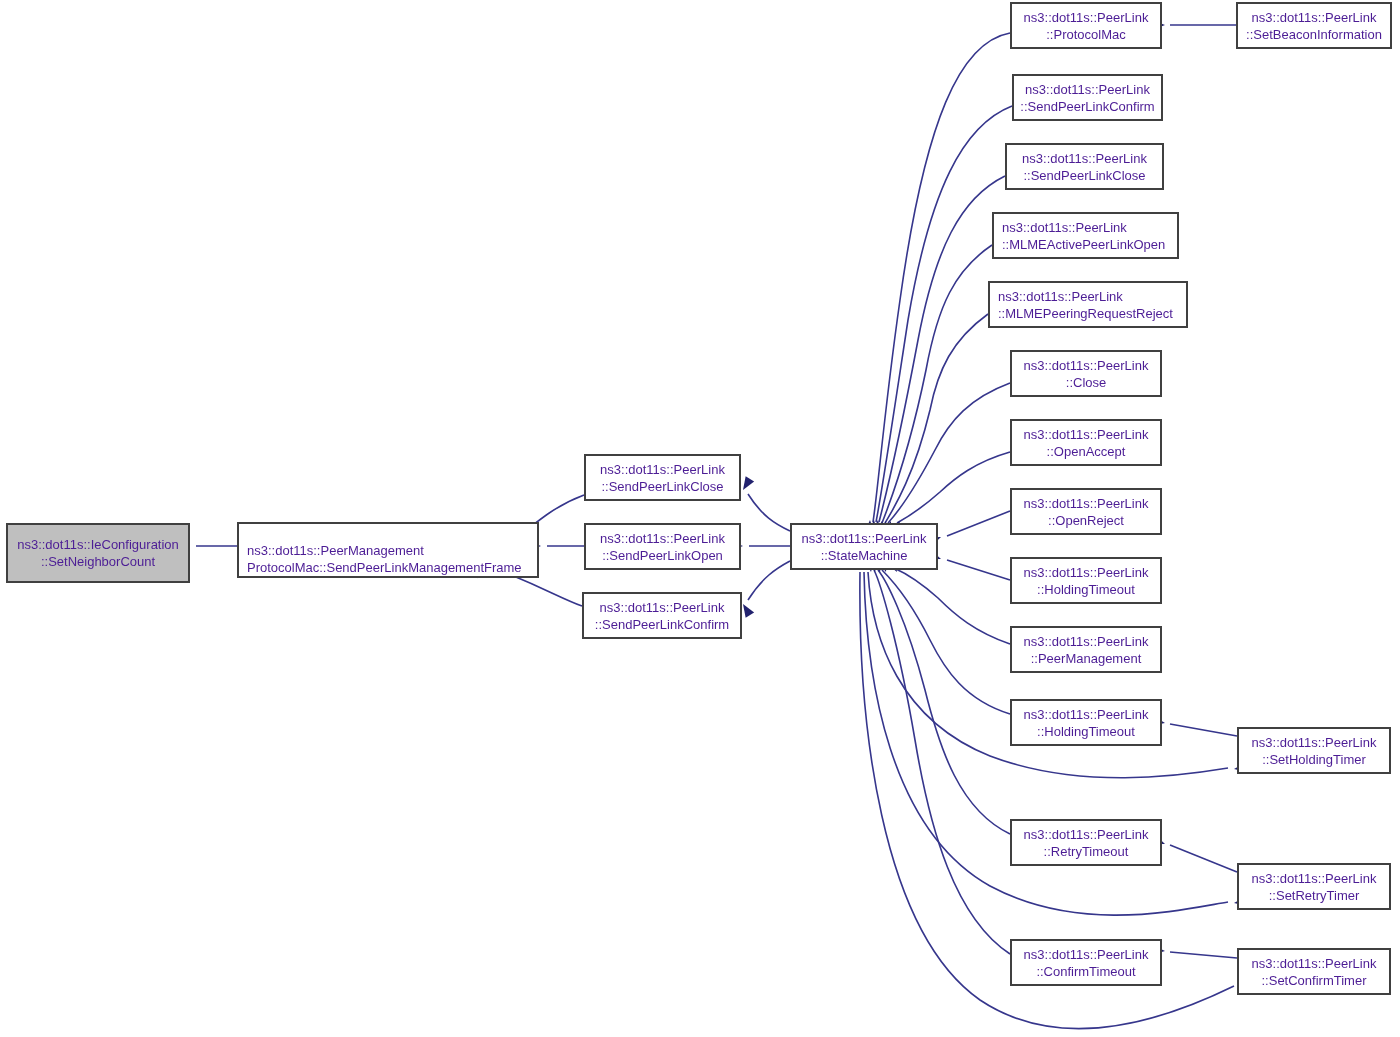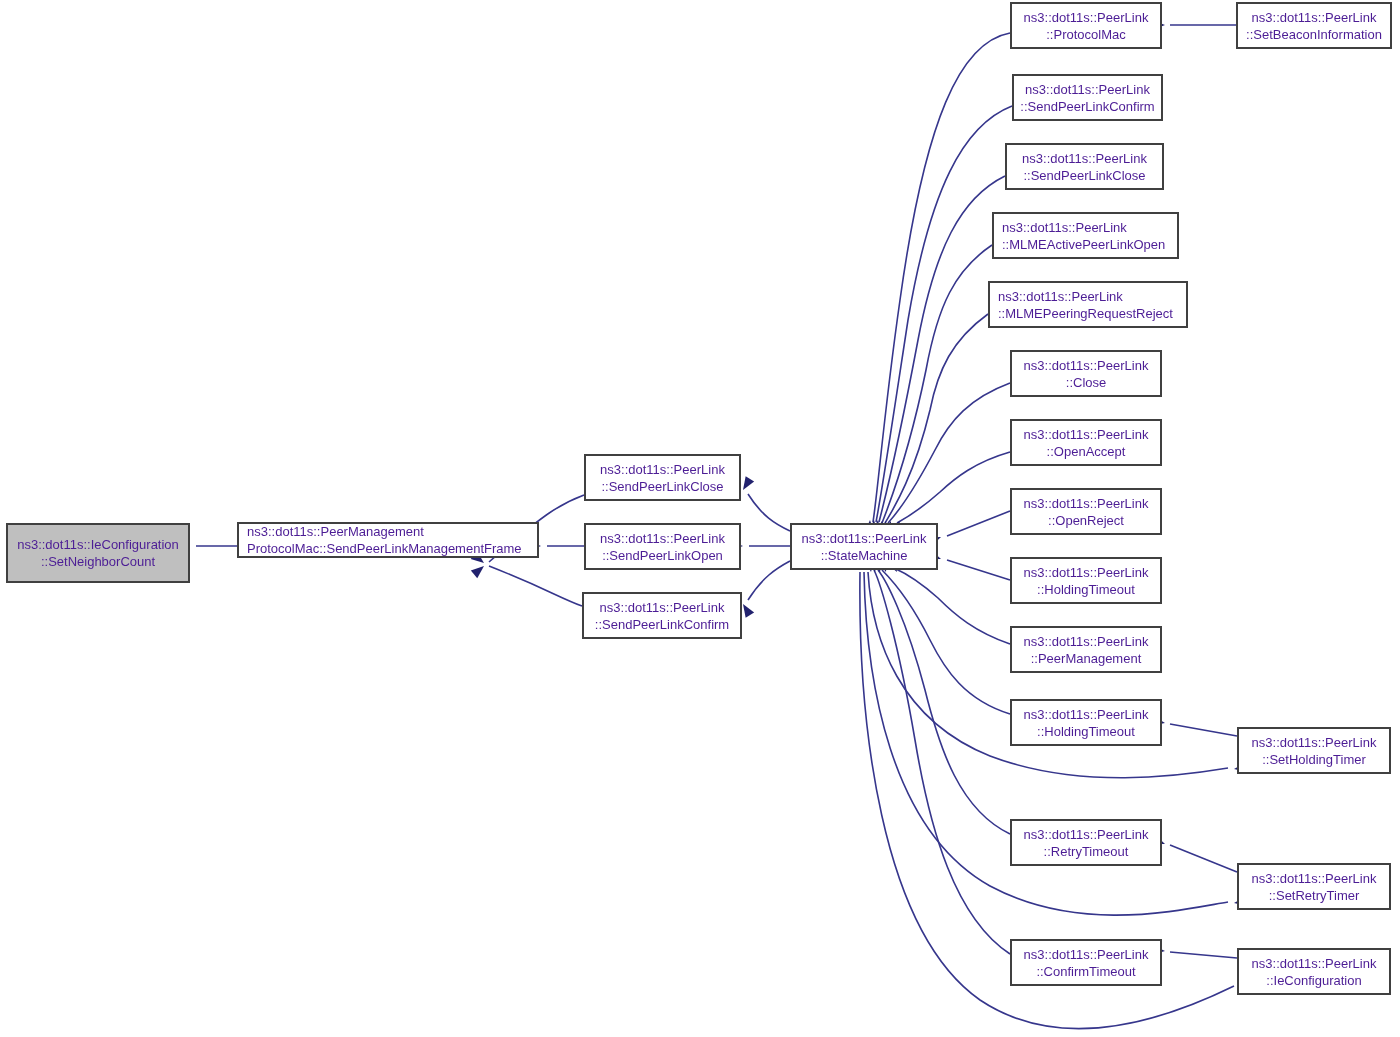--- a/index.html
+++ b/index.html
@@ -110,21 +110,21 @@
       <polygon points="0,0 -13,-5 -13,5" fill="#22226e" transform="translate(1165,844) rotate(382)"></polygon>
       <polygon points="0,0 -13,-5 -13,5" fill="#22226e" transform="translate(1234,903) rotate(532)"></polygon>
       <polygon points="0,0 -13,-5 -13,5" fill="#22226e" transform="translate(1165,951) rotate(364)"></polygon>
       <polygon points="0,0 -13,-5 -13,5" fill="#22226e" transform="translate(1250,992) rotate(510)"></polygon>
       <polygon points="0,0 -13,-5 -13,5" fill="#22226e" transform="translate(1165,25) rotate(360)"></polygon>
     </svg>
 <div class="node highlight" style="left: 7px; top: 524px; width: 182px; height: 58px;">
       <span class="line">ns3::dot11s::IeConfiguration</span>
       <span class="line">::SetNeighborCount</span>
     </div>
-    <div class="node leftalign" style="left: 238px; top: 523px; width: 300px; height: 34px;">
+    <div class="node leftalign" style="left: 238px; top: 523px; width: 300px; height: 54px; justify-content: flex-end;">
       <span class="line">ns3::dot11s::PeerManagement</span>
       <span class="line">ProtocolMac::SendPeerLinkManagementFrame</span>
     </div>
     <div class="node" style="left: 585px; top: 455px; width: 155px; height: 45px;">
       <span class="line">ns3::dot11s::PeerLink</span>
       <span class="line">::SendPeerLinkClose</span>
     </div>
     <div class="node" style="left: 585px; top: 524px; width: 155px; height: 45px;">
       <span class="line">ns3::dot11s::PeerLink</span>
       <span class="line">::SendPeerLinkOpen</span>
@@ -192,19 +192,19 @@
     <div class="node" style="left: 1238px; top: 864px; width: 152px; height: 45px;">
       <span class="line">ns3::dot11s::PeerLink</span>
       <span class="line">::SetRetryTimer</span>
     </div>
     <div class="node" style="left: 1011px; top: 940px; width: 150px; height: 45px;">
       <span class="line">ns3::dot11s::PeerLink</span>
       <span class="line">::ConfirmTimeout</span>
     </div>
     <div class="node" style="left: 1238px; top: 949px; width: 152px; height: 45px;">
       <span class="line">ns3::dot11s::PeerLink</span>
-      <span class="line">::IeConfiguration</span>
+      <span class="line">::SetConfirmTimer</span>
     </div>
     <div class="node" style="left: 1237px; top: 3px; width: 154px; height: 45px;">
       <span class="line">ns3::dot11s::PeerLink</span>
       <span class="line">::SetBeaconInformation</span>
     </div>
   </div>
 
 </body></html>

